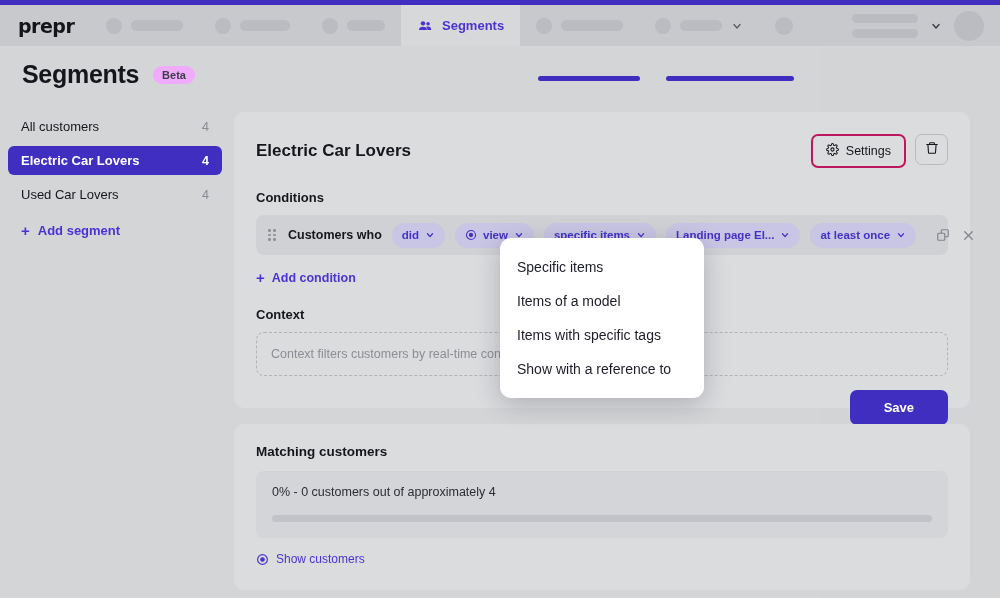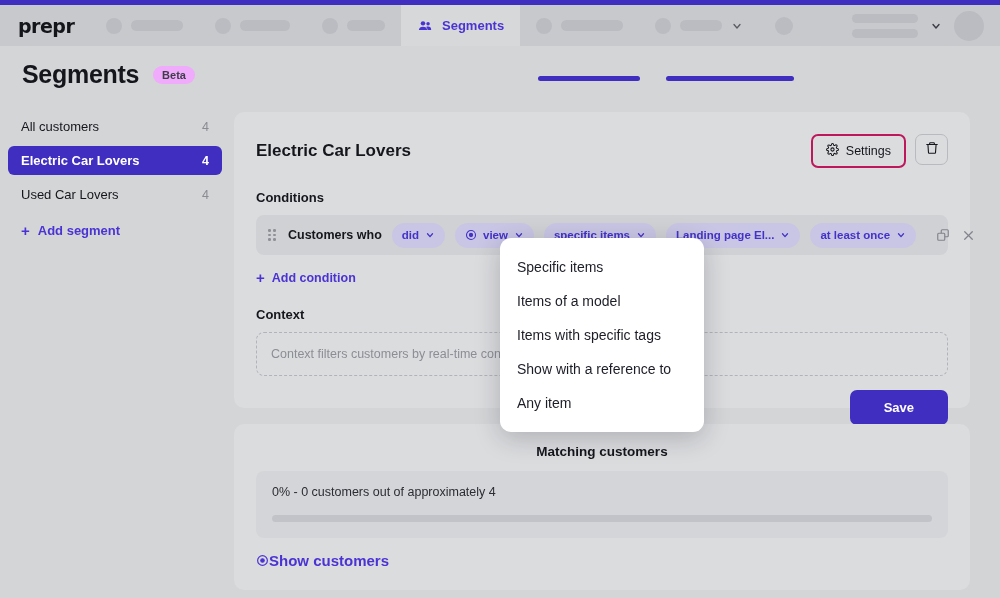--- a/index.html
+++ b/index.html
@@ -206,37 +206,37 @@
   .btn-save {
     background: #3f2ec0; color: #ffffff;
     border: none; border-radius: 7px;
     font-size: 13px; font-weight: 600;
     padding: 10px 34px;
     cursor: pointer;
     font-family: "Liberation Sans", sans-serif;
   }
 
   
-  .match-title { font-size: 13.5px; font-weight: 700; color: #15161c; text-align: center; }
+  .match-title { font-size: 13.5px; font-weight: 700; color: #15161c; }
   .match-panel {
     background: #d4d5d8;
     border-radius: 8px;
     margin-top: 12px;
     padding: 14px 16px 16px 16px;
   }
   .match-text { font-size: 12.5px; color: #2b2c34; }
   .progress-track {
     margin-top: 16px;
     height: 7px; border-radius: 4px;
     background: #c2c3c8;
     width: 100%;
   }
   .show-customers {
-    display: flex; align-items: center; 
-    color: #4a33d4; font-size: 15px; font-weight: 700;
+    display: flex; align-items: center; gap: 7px;
+    color: #4a33d4; font-size: 12px; font-weight: 400;
     margin-top: 14px; cursor: pointer;
   }
 
   
   .dropdown {
     position: absolute;
     top: 238px; left: 500px;
     width: 204px;
     background: #ffffff;
     border-radius: 11px;
@@ -476,16 +476,15 @@
         <span>Show customers</span>
       </div>
     </div>
   </div>
 
   <div class="dropdown">
     <div class="dd-item">Specific items</div>
     <div class="dd-item">Items of a model</div>
     <div class="dd-item">Items with specific tags</div>
     <div class="dd-item">Show with a reference to</div>
-    <div class="dd-item">Any item</div>
   </div>
 
 </div>
 
 </body></html>

